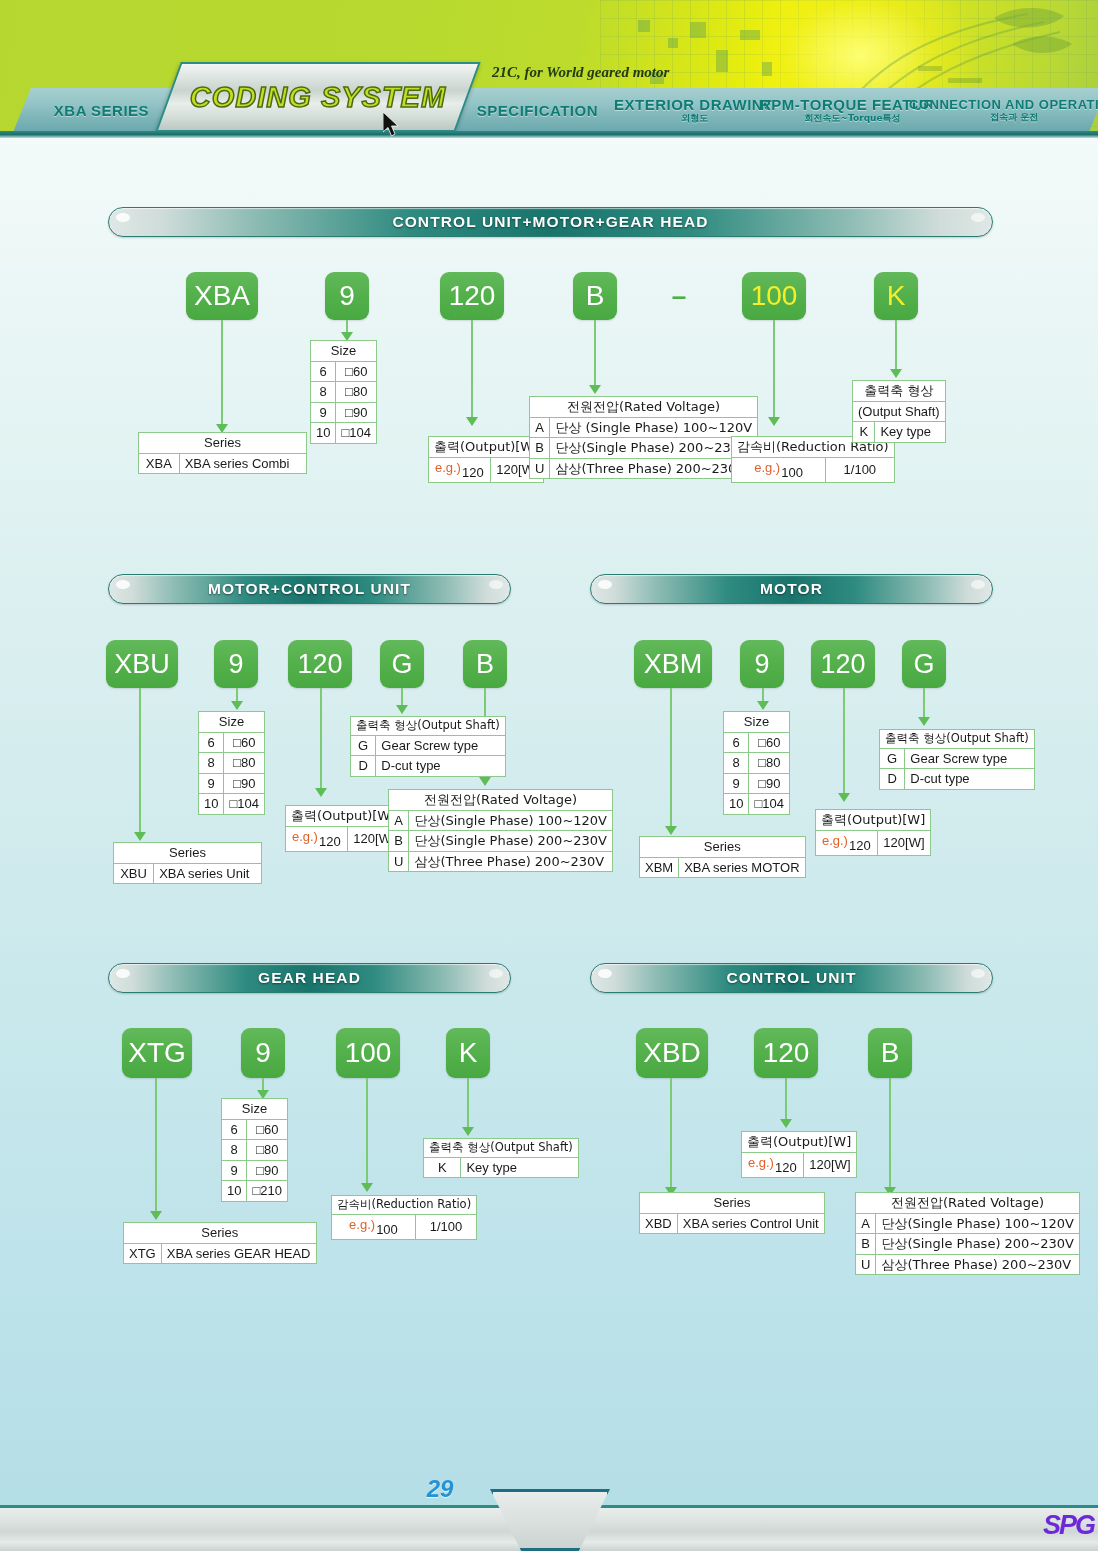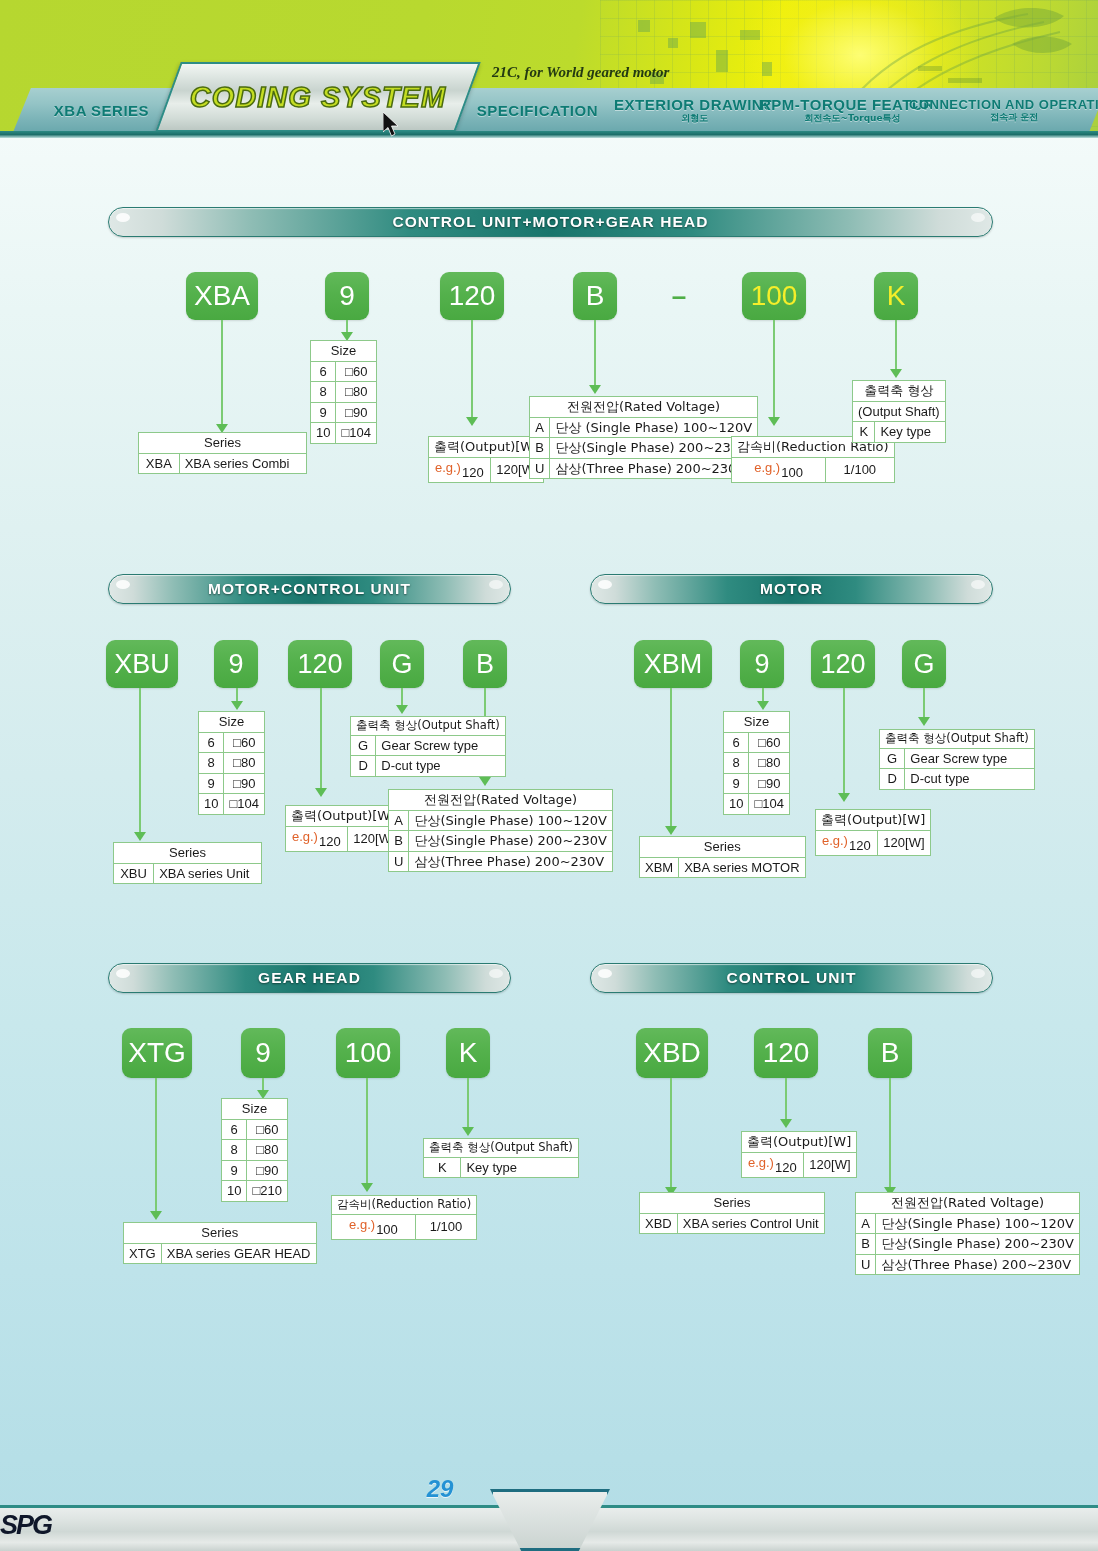--- a/index.html
+++ b/index.html
@@ -222,23 +222,23 @@
   }
   .f-page {
     position: absolute; left: 0; bottom: 48px; width: 880px;
     text-align: center;
     font-size: 24px; font-weight: bold; font-style: italic;
     color: #2492d4;
     text-shadow: 0 1px 0 rgba(255,255,255,.7);
   }
   .f-logo {
     position: absolute; left: 0; bottom: 10px; width: 1094px;
-    text-align: left;
+    text-align: right;
     font-size: 27px; font-weight: bold; font-style: italic;
-    color: #0f172a;
+    color: #6d28d9;
     letter-spacing: -2px;
   }
 
   
   #cursor {
     position: absolute; left: 383px; top: 112px;
     width: 18px; height: 28px; z-index: 50;
   }
 </style>
 </head>

